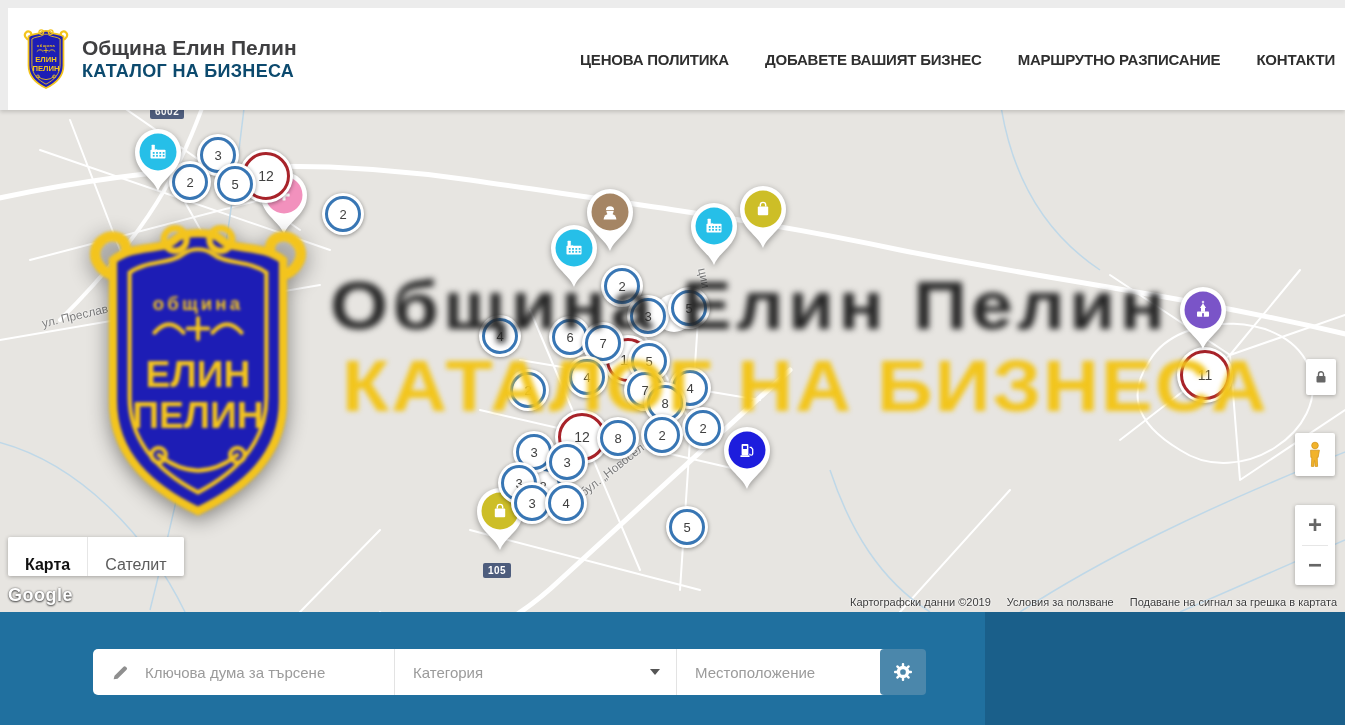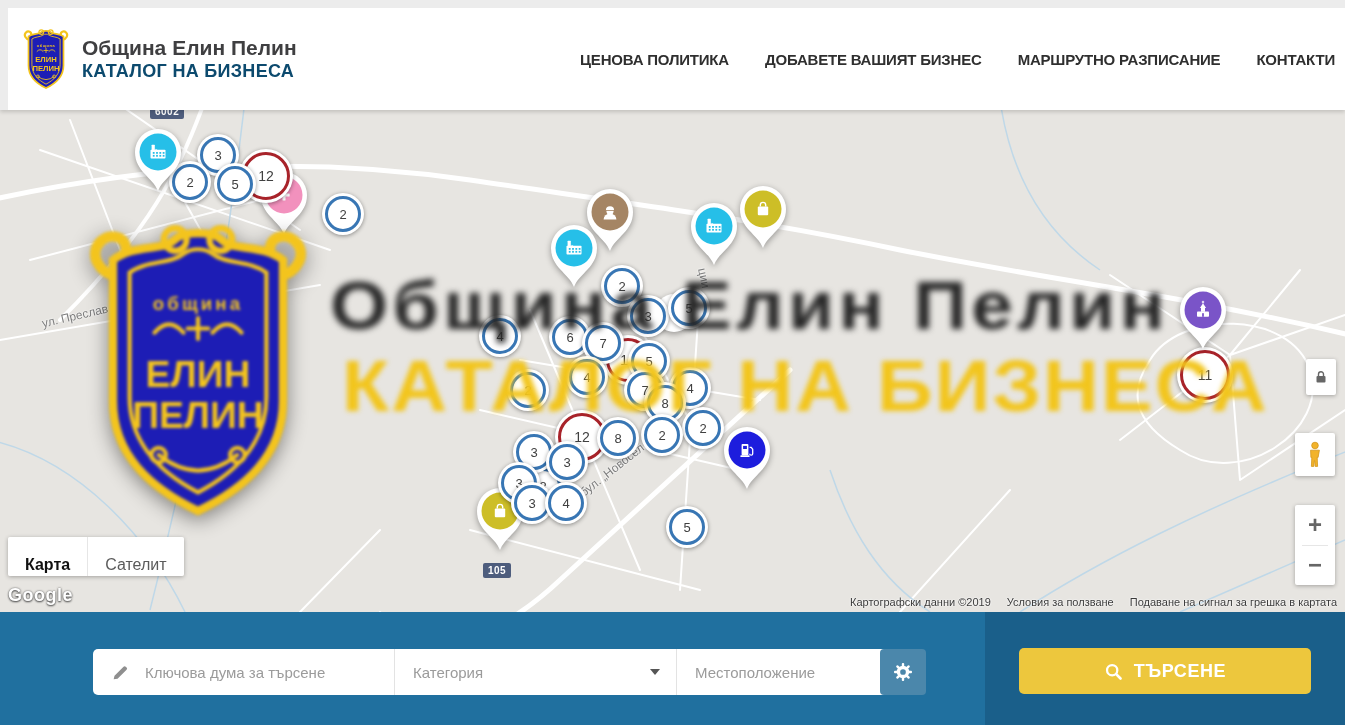--- a/index.html
+++ b/index.html
@@ -479,24 +479,15 @@
         <g fill="#fff">
           <rect x="10.7" y="2.2" width="2.6" height="19.6" rx="1"></rect>
           <rect x="10.7" y="2.2" width="2.6" height="19.6" rx="1" transform="rotate(45 12 12)"></rect>
           <rect x="10.7" y="2.2" width="2.6" height="19.6" rx="1" transform="rotate(90 12 12)"></rect>
           <rect x="10.7" y="2.2" width="2.6" height="19.6" rx="1" transform="rotate(135 12 12)"></rect>
           <circle cx="12" cy="12" r="6.8"></circle>
         </g>
         <circle cx="12" cy="12" r="3.1" fill="#4b87ab"></circle>
       </svg>
     </button>
-    <div class="sb-right" style="background:transparent;pointer-events:none">
-      <button class="search-btn" style="pointer-events:auto">
-        <svg width="19" height="19" viewBox="0 0 20 20">
-          <circle cx="8.6" cy="8.6" r="5.4" fill="none" stroke="#fff" stroke-width="2.4"></circle>
-          <path d="M12.8 12.8 L17.4 17.4" stroke="#fff" stroke-width="2.8" stroke-linecap="round"></path>
-        </svg>
-        <span>ТЪРСЕНЕ</span>
-      </button>
-    </div>
   </div>
 
 </div>
 
 </body></html>

